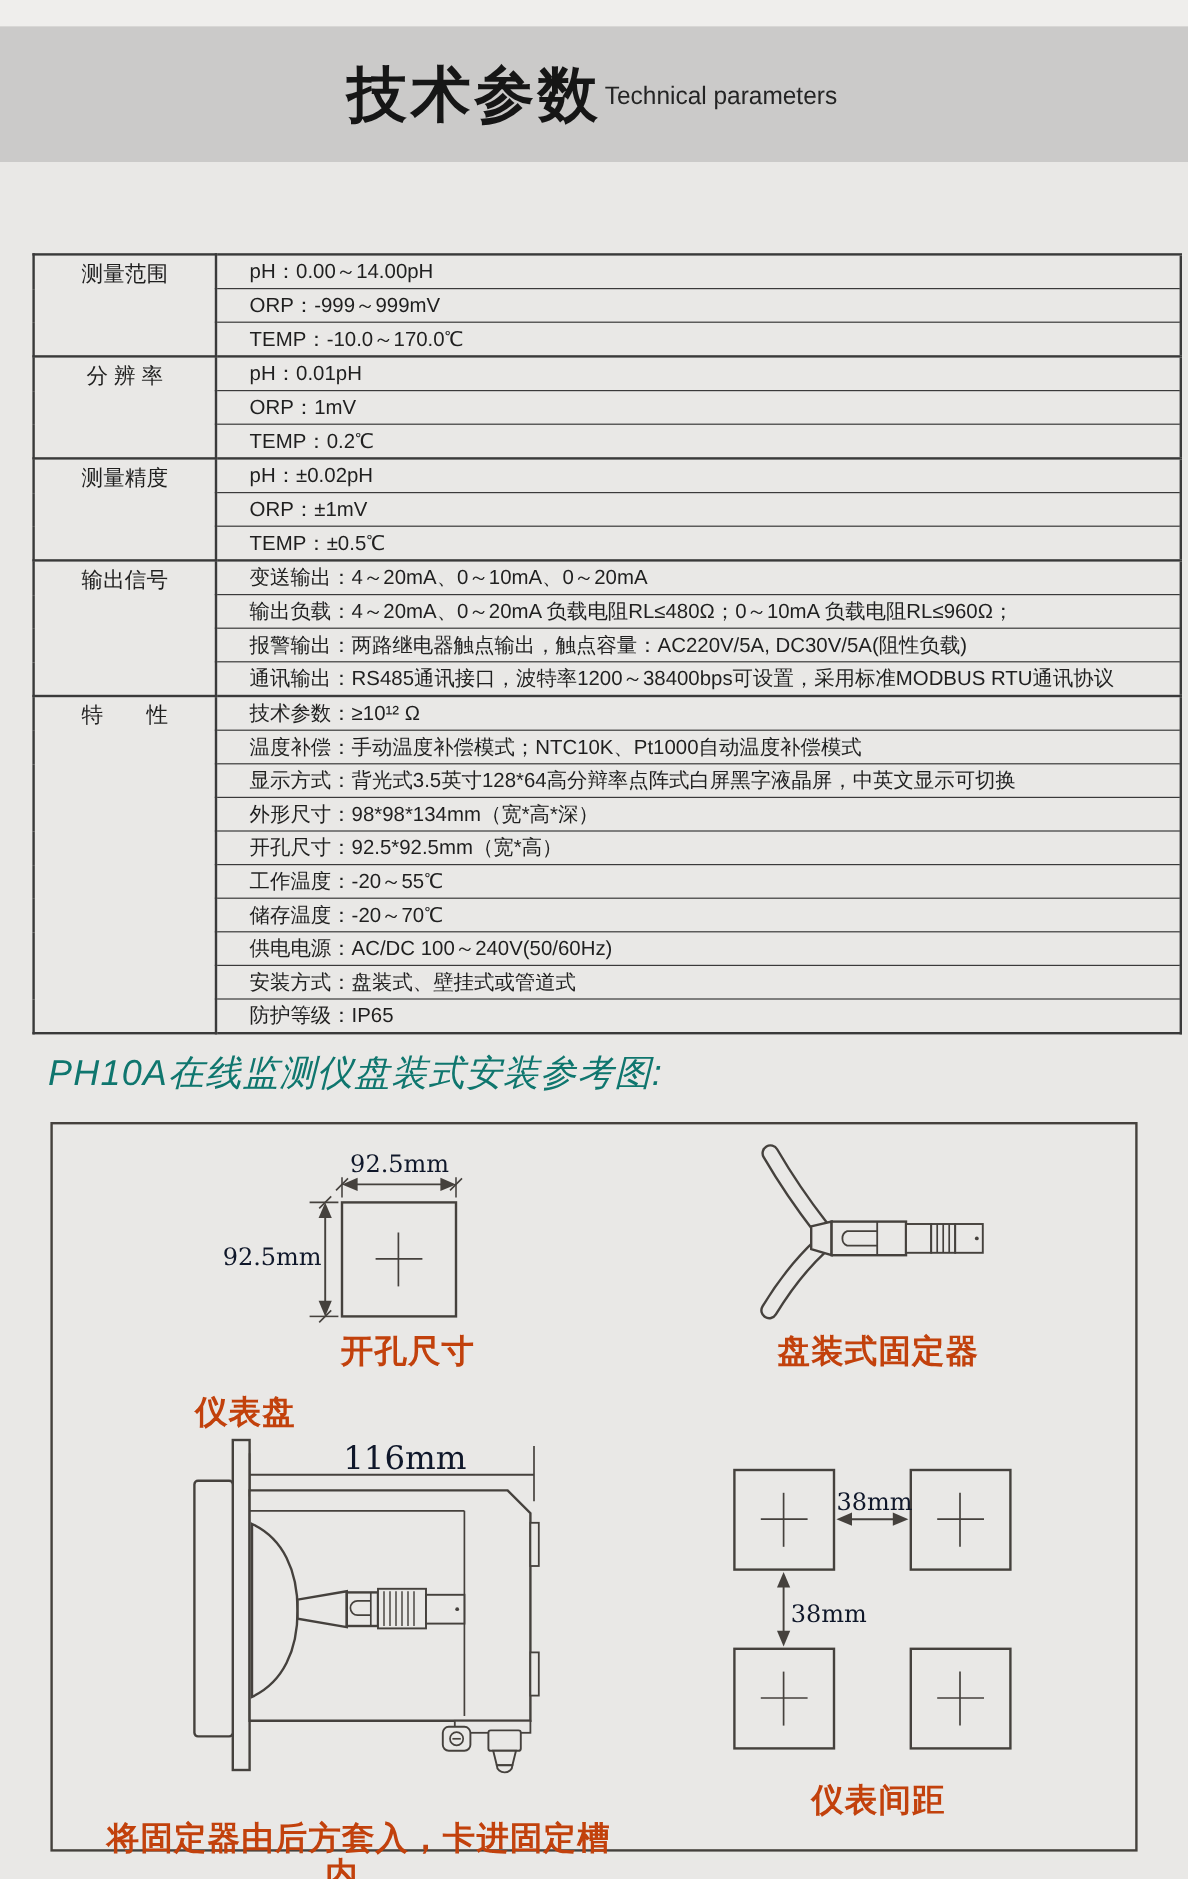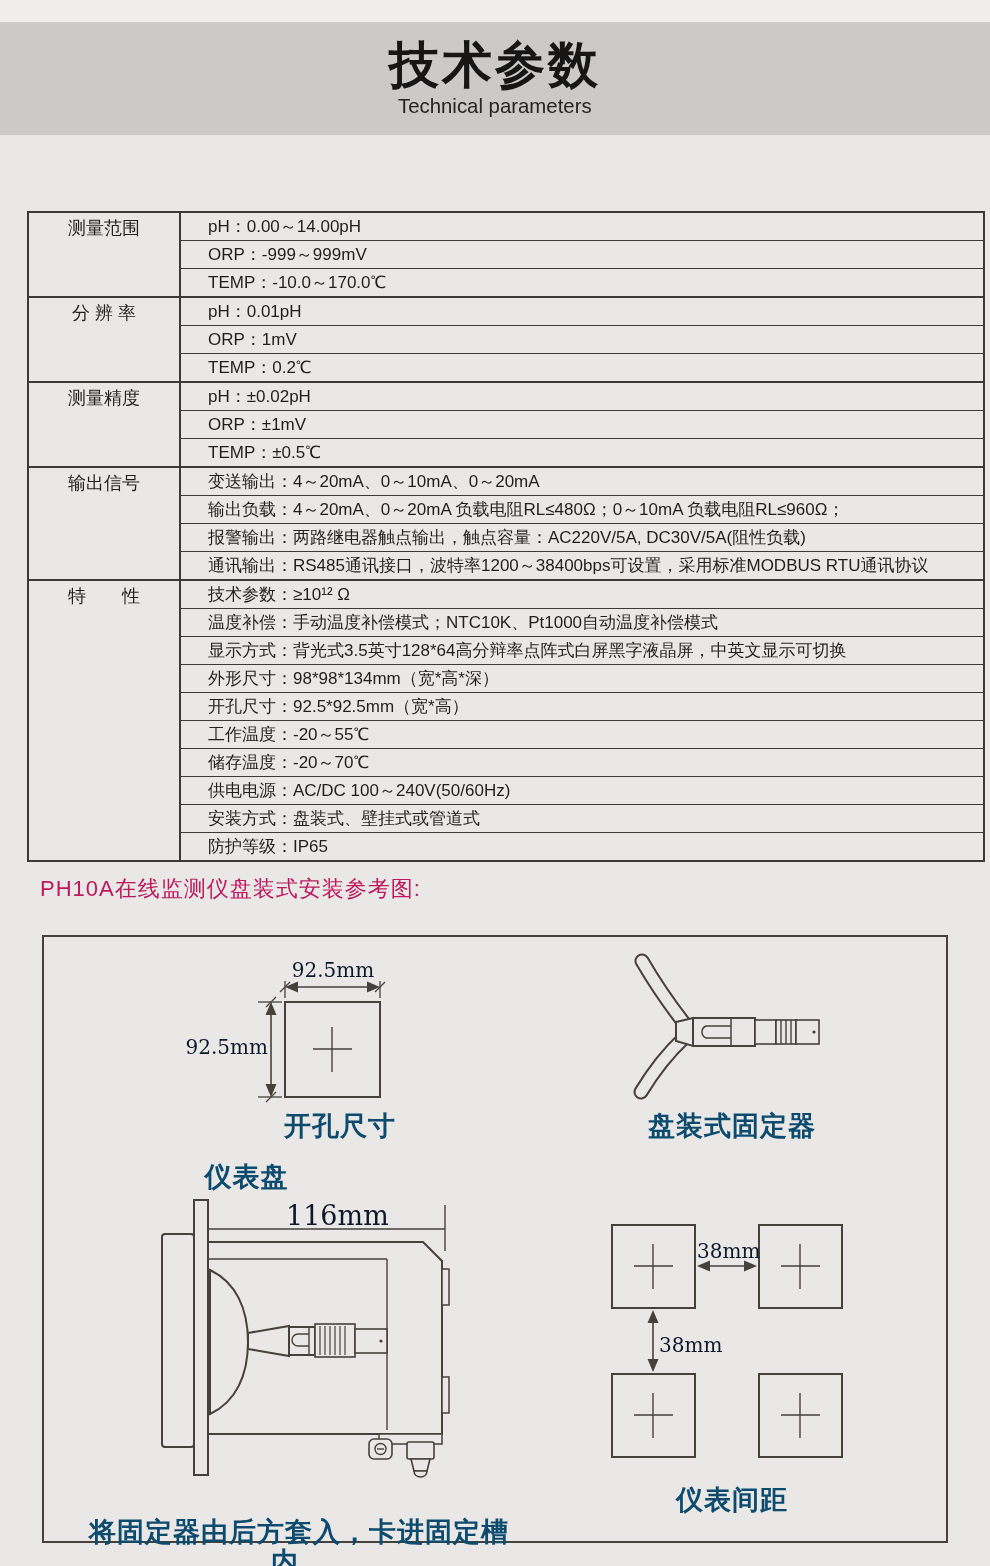--- a/index.html
+++ b/index.html
@@ -5,46 +5,46 @@
   html,body{margin:0;padding:0;}
   #page{
     position:relative;width:990px;height:1566px;overflow:hidden;
     background:#e9e8e6;
     font-family:"Liberation Sans",sans-serif;
     color:#1f1f1f;
   }
   
   .top-strip{position:absolute;left:0;top:0;width:990px;height:22px;background:#efeeec;}
   .band{position:absolute;left:0;top:22px;width:990px;height:113px;background:#cbcac9;
-        display:flex;flex-direction:column;align-items:center;justify-content:center;}
+        display:flex;align-items:center;justify-content:center;}
   .band .cn{font-size:50px;font-weight:bold;letter-spacing:3px;color:#161616;line-height:1;}
   .band .en{font-size:21px;color:#242424;margin-top:4px;letter-spacing:0px;transform:scaleX(.97);}
 
   
   .spec{position:absolute;left:27px;top:211px;width:958px;border-collapse:collapse;
         table-layout:fixed;}
   .spec td{border:1.5px solid #3a3a3a;height:25px;vertical-align:middle;
            font-size:17px;line-height:1.15;white-space:nowrap;overflow:hidden;}
   .spec td.lbl{width:148px;text-align:center;vertical-align:top;padding-top:5px;
                font-size:18px;border:2.2px solid #3a3a3a;}
   .spec td.val{padding-left:27px;margin-left:24px;}
   .spec tr.gs td{border-top:2.2px solid #3a3a3a;}
   .spec{border:2.2px solid #3a3a3a;}
 
   
-  .section-title{position:absolute;left:40px;top:874px;font-size:22px;color:#be185d;
-                 letter-spacing:1px;}
+  .section-title{position:absolute;left:40px;top:874px;font-size:30px;color:#0f766e;
+                 letter-spacing:1px;font-style:italic;}
 
   
   .panel{position:absolute;left:42px;top:935px;width:906px;height:608px;
          border:2px solid #45413d;box-sizing:border-box;}
   .panel svg{position:absolute;left:0;top:0;}
   .dim{position:absolute;font-family:"DejaVu Serif","Liberation Serif",serif;
        font-size:20px;color:#0f172a;text-align:center;line-height:1;}
-  .cap{position:absolute;font-size:27px;font-weight:600;color:#0c4a6e;
+  .cap{position:absolute;font-size:27px;font-weight:600;color:#c2410c;
        text-align:center;line-height:1.1;letter-spacing:1px;}
 </style>
 </head>
 <body>
 
 <div id="page">
 
   <div class="top-strip"></div>
 
   <div class="band">
@@ -257,18 +257,18 @@
     </svg>
 
     <span class="dim" style="left:241px;top:23px;width:96px;">92.5mm</span>
     <span class="dim" style="left:138px;top:100px;width:86px;text-align:right;">92.5mm</span>
     <span class="dim" style="left:242px;top:265px;width:80px;font-size:27px;">116mm</span>
     <span class="dim" style="left:653px;top:304px;width:60px;">38mm</span>
     <span class="dim" style="left:615px;top:398px;width:60px;text-align:left;">38mm</span>
 
     <span class="cap" style="left:236px;top:175px;width:120px;">开孔尺寸</span>
     <span class="cap" style="left:593px;top:175px;width:190px;">盘装式固定器</span>
-    <span class="cap" style="left:113px;top:226px;width:95px;margin-left:42px;">仪表盘</span>
+    <span class="cap" style="left:113px;top:226px;width:95px;">仪表盘</span>
     <span class="cap" style="left:40px;top:581px;width:430px;">将固定器由后方套入，卡进固定槽内。</span>
     <span class="cap" style="left:608px;top:549px;width:160px;">仪表间距</span>
   </div>
 
 </div>
 
 </body></html>

